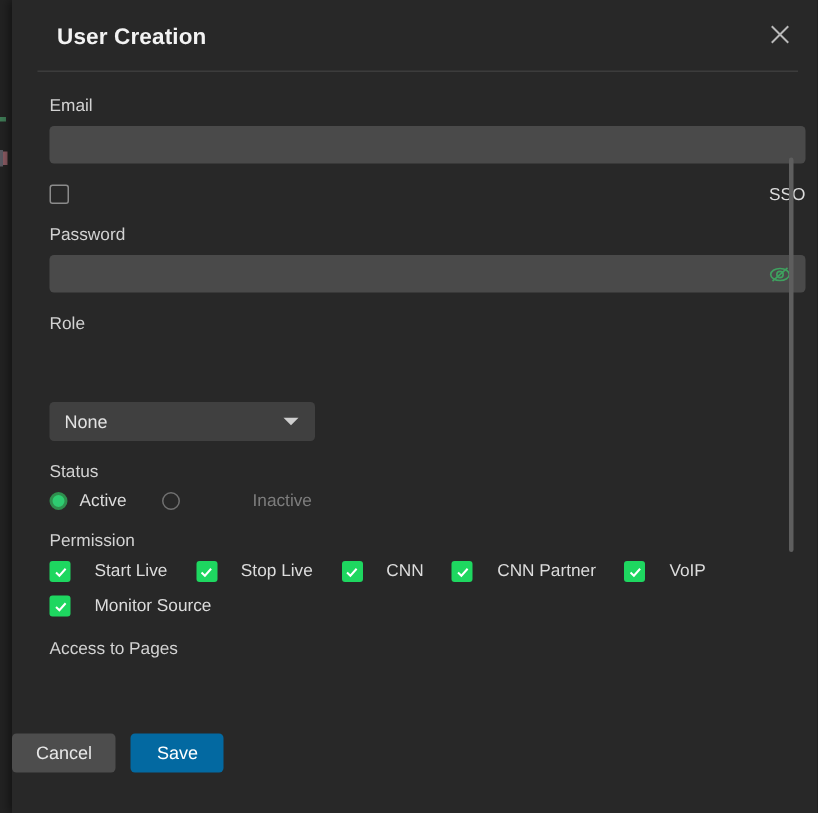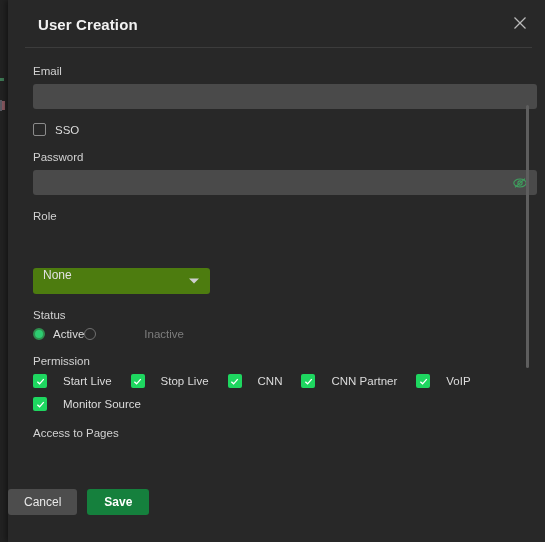--- a/index.html
+++ b/index.html
@@ -147,57 +147,57 @@
     position: absolute;
     right: 8px;
     top: 50%;
     transform: translateY(-50%);
     width: 18px; height: 18px;
     display: flex; align-items: center; justify-content: center;
     cursor: pointer;
   }
 
   
-  .cb-row { display: flex; align-items: center; gap: 9px; }
+  .cb-row { display: flex; align-items: center; gap: 9px; justify-content: space-between; }
   .cb-empty {
     width: 13px; height: 13px;
     border: 1px solid #8b8b8b;
     border-radius: 2px;
     background: transparent;
     cursor: pointer;
     flex: 0 0 auto;
   }
   .cb-label { font-size: 11.5px; color: #dcdcdc; }
 
   
   .select-wrap {
     position: relative;
     width: 177px;
     height: 26px;
-    background: #4d7c0f;
+    background: #404040;
     border-radius: 3px;
     display: flex;
-    align-items: flex-start;
+    align-items: center;
     padding: 0 10px;
     cursor: pointer;
     margin-top: 45px;
   }
   .select-value { font-size: 12px; color: #e2e2e2; }
   .select-caret {
     position: absolute;
     right: 11px; top: 50%;
     transform: translateY(-50%);
     width: 0; height: 0;
     border-left: 5px solid transparent;
     border-right: 5px solid transparent;
     border-top: 5px solid #cfcfcf;
   }
 
   
-  .radio-row { display: flex; align-items: flex-start; }
+  .radio-row { display: flex; align-items: flex-start; gap: 24px; }
   .radio-item { display: flex; align-items: center; gap: 8px; cursor: pointer; }
   .radio-on {
     width: 12px; height: 12px;
     border-radius: 50%;
     border: 2px solid #2f8f4e;
     background: #2ecc71;
     flex: 0 0 auto;
   }
   .radio-off {
     width: 12px; height: 12px;
@@ -248,21 +248,21 @@
     min-width: 62px;
     height: 26px;
     border: none;
     border-radius: 3px;
     font-family: "Liberation Sans", sans-serif;
     font-size: 12px;
     cursor: pointer;
     padding: 0 16px;
   }
   .btn-cancel { background: #4d4d4d; color: #e8e8e8; }
-  .btn-save { background: #15803d; color: #ffffff; font-weight: bold; }
+  .btn-save { background: #0369a1; color: #ffffff; }
 </style>
 </head>
 <body>
 
 <div class="backdrop">
   <div class="backdrop-strip-green"></div>
   <div class="backdrop-strip-gray"></div>
   <div class="backdrop-strip-pink"></div>
 </div>
 

